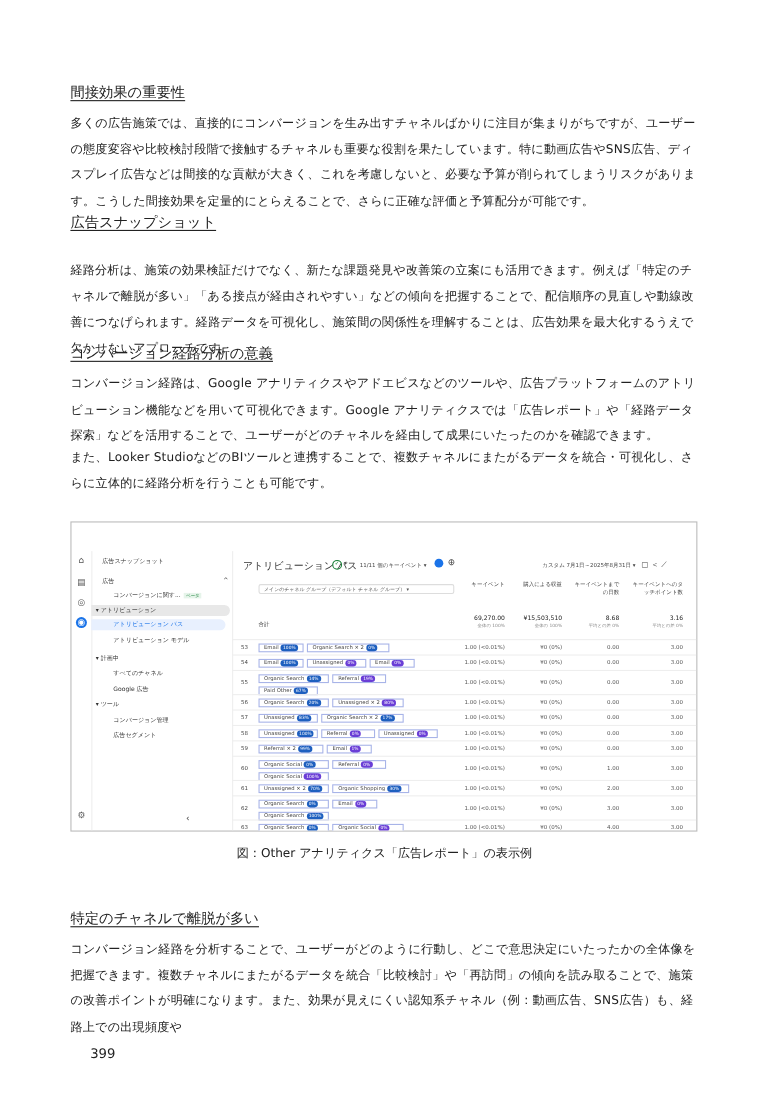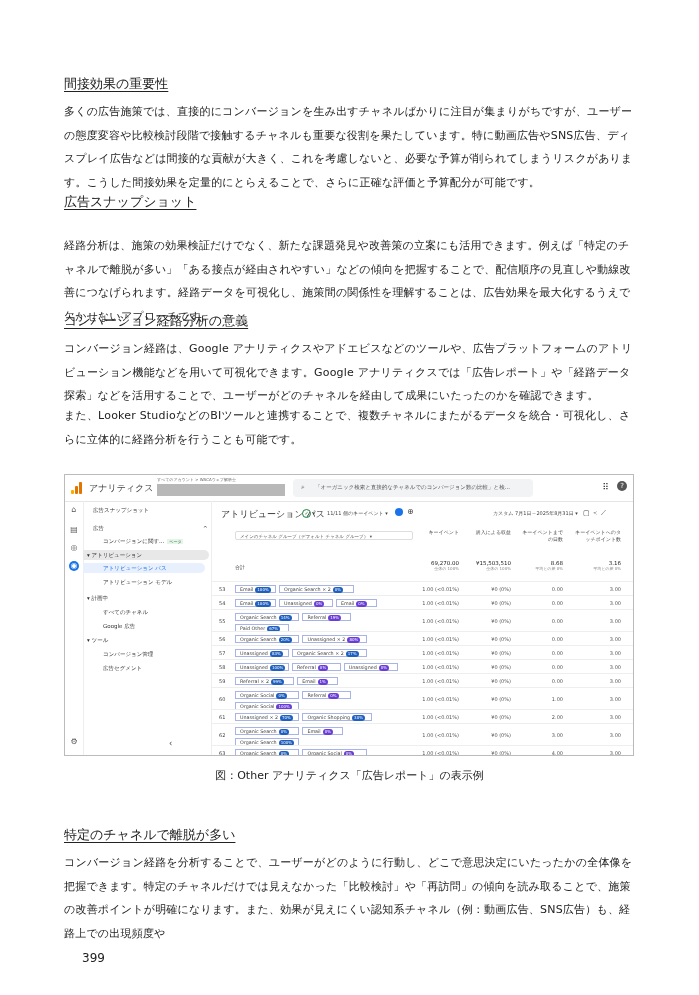--- a/index.html
+++ b/index.html
@@ -51,36 +51,20 @@
 <div class="p" style="top:100px">多くの広告施策では、直接的にコンバージョンを生み出すチャネルばかりに注目が集まりがちですが、ユーザーの態度変容や比較検討段階で接触するチャネルも重要な役割を果たしています。特に動画広告やSNS広告、ディスプレイ広告などは間接的な貢献が大きく、これを考慮しないと、必要な予算が削られてしまうリスクがあります。こうした間接効果を定量的にとらえることで、さらに正確な評価と予算配分が可能です。</div>
 
 <div class="h" style="top:193px">広告スナップショット</div>
 <div class="p" style="top:234px">経路分析は、施策の効果検証だけでなく、新たな課題発見や改善策の立案にも活用できます。例えば「特定のチャネルで離脱が多い」「ある接点が経由されやすい」などの傾向を把握することで、配信順序の見直しや動線改善につなげられます。経路データを可視化し、施策間の関係性を理解することは、広告効果を最大化するうえで欠かせないアプローチです。</div>
 
 <div class="h" style="top:312px">コンバージョン経路分析の意義</div>
 <div class="p" style="top:337px">コンバージョン経路は、Google アナリティクスやアドエビスなどのツールや、広告プラットフォームのアトリビューション機能などを用いて可視化できます。Google アナリティクスでは「広告レポート」や「経路データ探索」などを活用することで、ユーザーがどのチャネルを経由して成果にいたったのかを確認できます。</div>
 <div class="p" style="top:404px">また、Looker StudioなどのBIツールと連携することで、複数チャネルにまたがるデータを統合・可視化し、さらに立体的に経路分析を行うことも可能です。</div>
 
 <div class="fig">
-  <div class="topbar">
-    <div class="logo">
-        <i style="left:0;height:4px"></i>
-        <i style="left:4px;height:8px;background:#e37400"></i>
-        <i style="left:8px;height:12px;background:#e37400"></i>
-      </div>
-    <div class="appname">アナリティクス</div>
-    <div class="acct">すべてのアカウント &gt; WACAウェブ解析士</div>
-    <div class="acctbox"></div>
-    <div class="search">
-        <b>⌕</b>
-        <span>「オーガニック検索と直接的なチャネルでのコンバージョン数の比較」と検...</span>
-      </div>
-    <div class="apps">⠿</div>
-    <div class="help">?</div>
-  </div>
 
   <div class="rail">
     <div class="ic" style="top:4px">⌂</div>
     <div class="ic" style="top:24px">▤</div>
     <div class="ic" style="top:42px">◎</div>
     <div class="ic act" style="top:60px">◉</div>
     <div class="ic" style="top:236px">⚙</div>
   </div>
 
   <div class="nav">
@@ -227,15 +211,15 @@
           <div class="v" style="left: 310px; width: 42px; top: 4px;">4.00</div>
           <div class="v" style="left: 360px; width: 50px; top: 4px;">3.00</div>
         </div>
       </div>
   </div>
 </div>
 
 <div class="cap">図：Other アナリティクス「広告レポート」の表示例</div>
 
 <div class="h" style="top:826px">特定のチャネルで離脱が多い</div>
-<div class="p" style="top:851px">コンバージョン経路を分析することで、ユーザーがどのように行動し、どこで意思決定にいたったかの全体像を把握できます。特定のチャネルだけでは見えなかった「比較検討」や「再訪問」の傾向を読み取ることで、施策の改善ポイントが明確になります。また、効果が見えにくい認知系チャネル（例：動画広告、SNS広告）も、経路上での出現頻度や</div>
+<div class="p" style="top:851px">コンバージョン経路を分析することで、ユーザーがどのように行動し、どこで意思決定にいたったかの全体像を把握できます。複数チャネルにまたがるデータを統合「比較検討」や「再訪問」の傾向を読み取ることで、施策の改善ポイントが明確になります。また、効果が見えにくい認知系チャネル（例：動画広告、SNS広告）も、経路上での出現頻度や</div>
 
 <div class="pno">399</div>
 
 </body></html>

